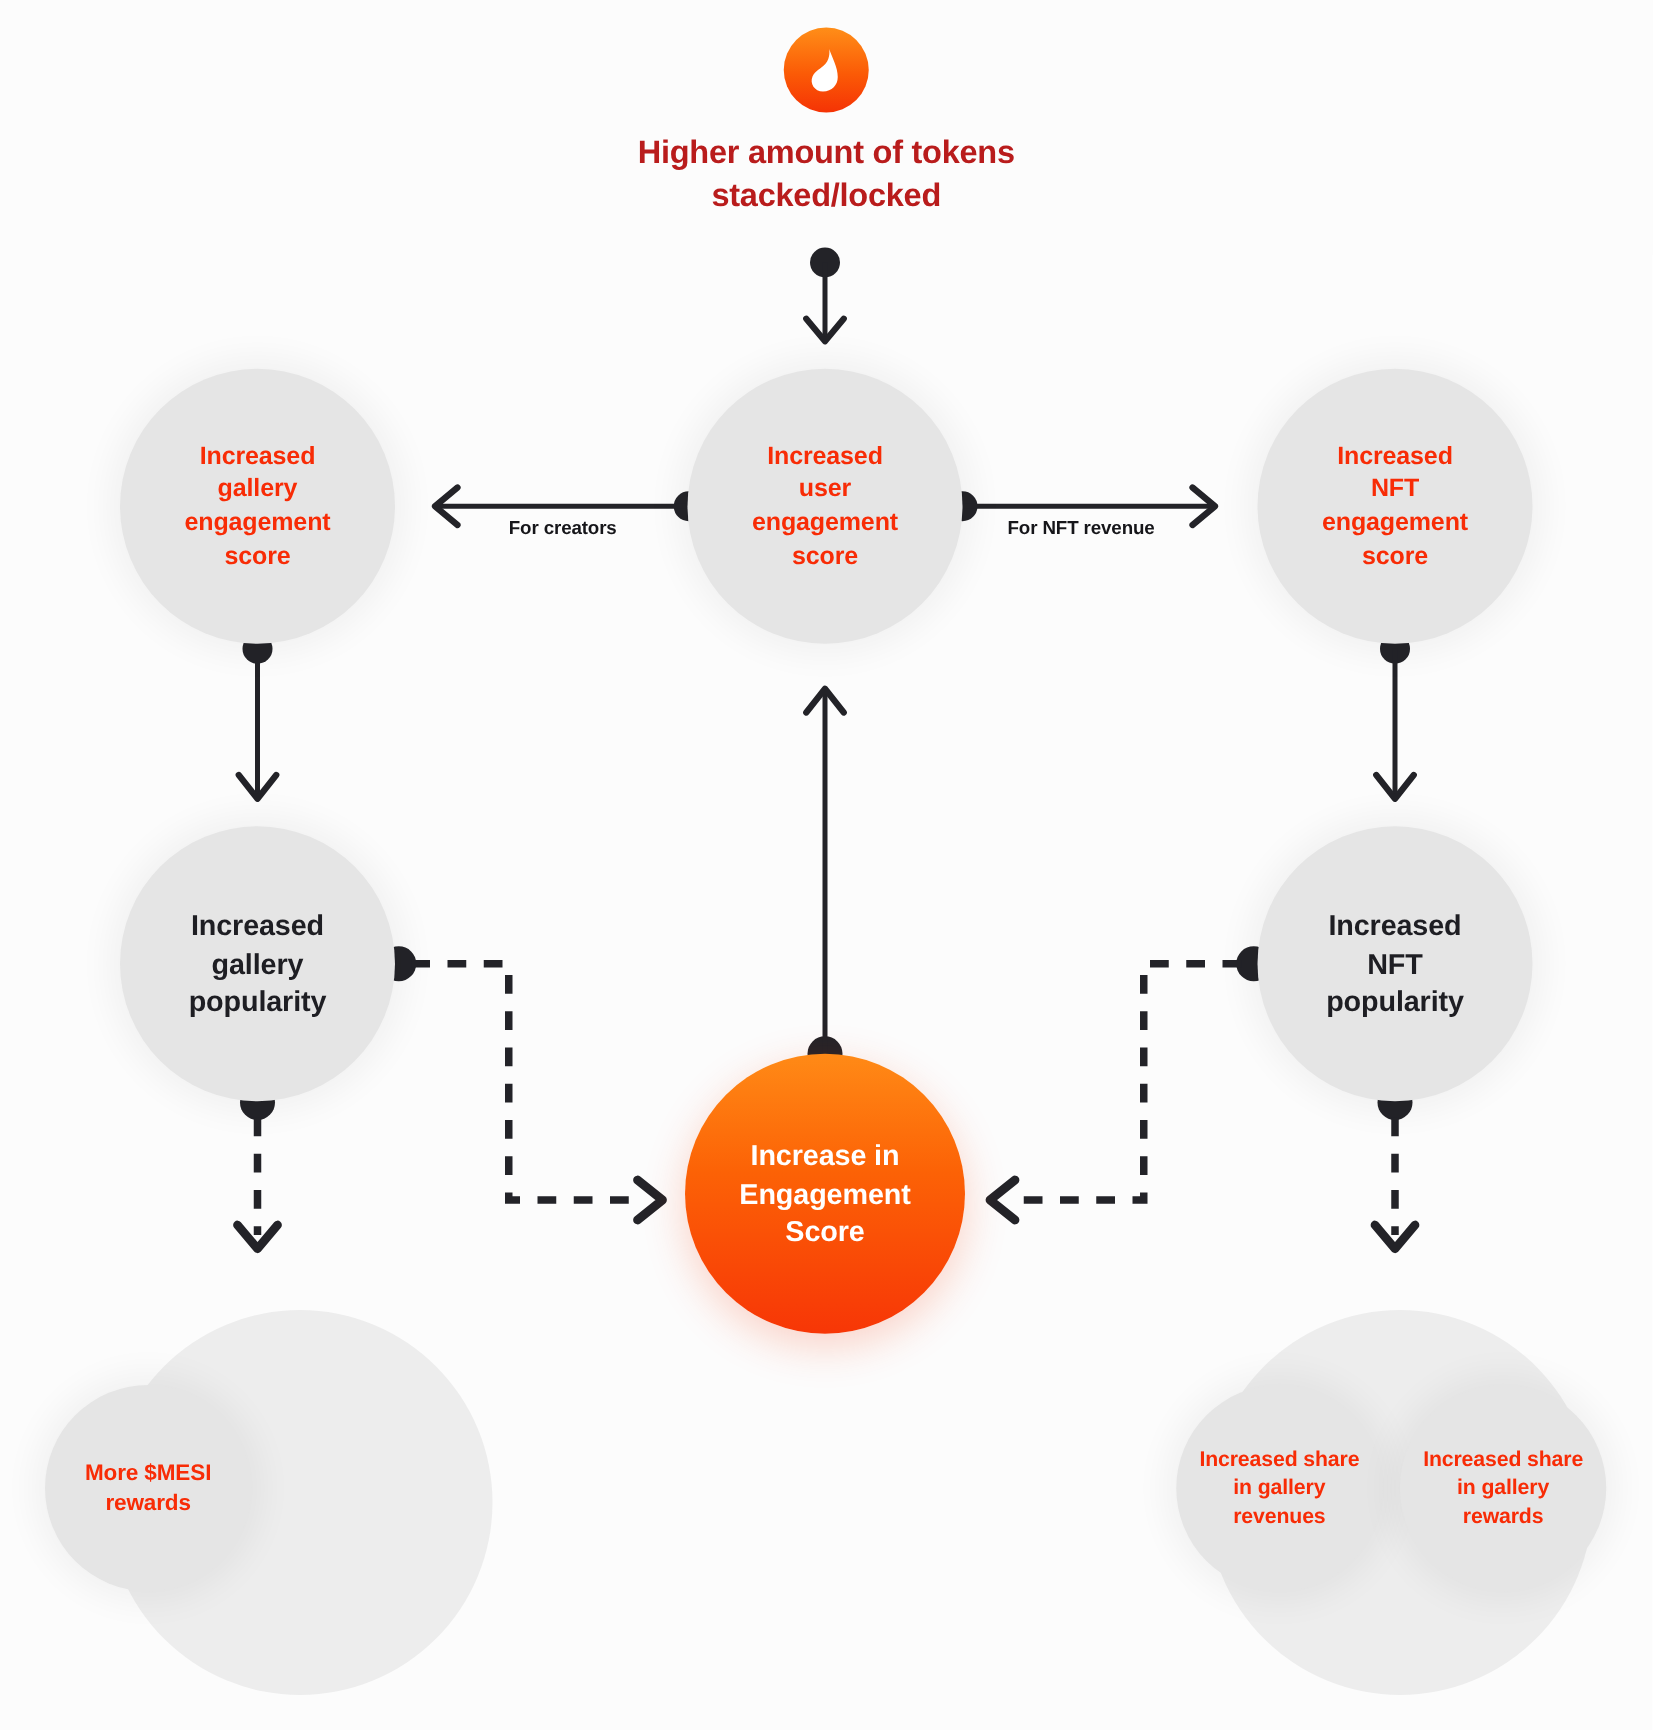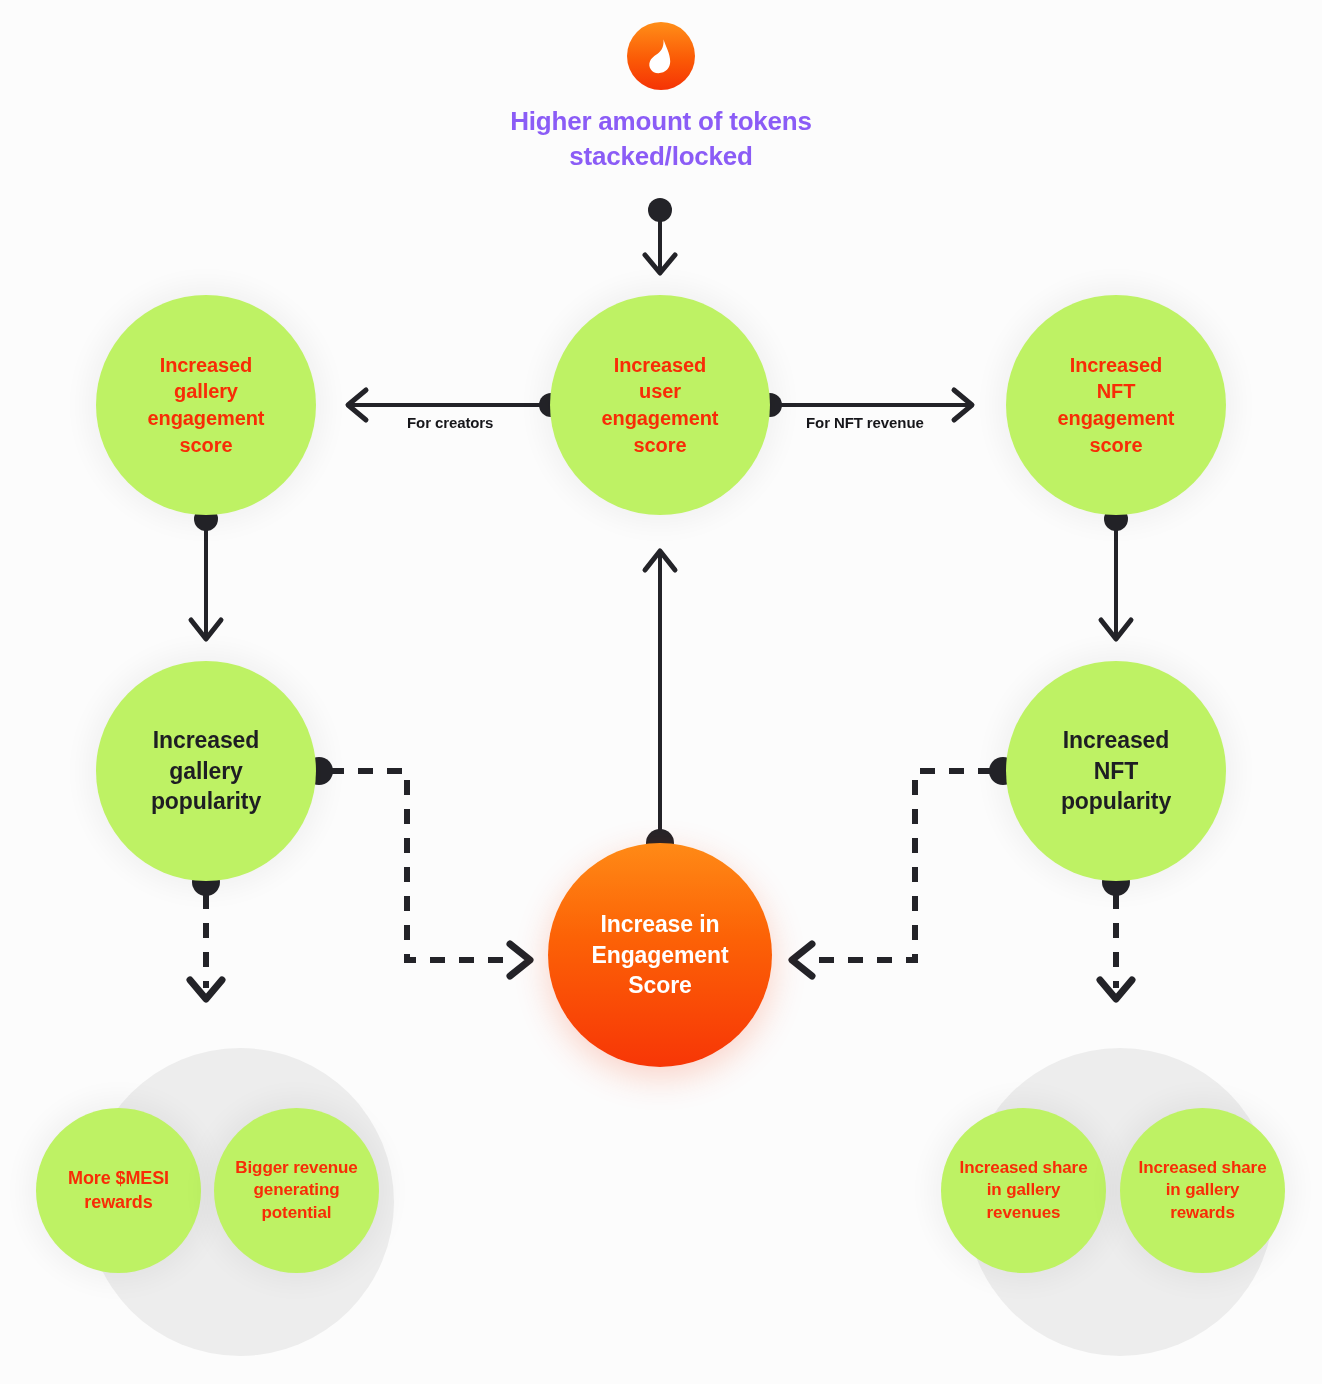--- a/index.html
+++ b/index.html
@@ -24,21 +24,21 @@
   .node {
     position: absolute;
     border-radius: 50%;
     display: flex;
     align-items: center;
     justify-content: center;
     text-align: center;
     box-sizing: border-box;
   }
   .node-white {
-    background: #bef264;
+    background: #e5e5e5;
     box-shadow: 0 0 26px 10px rgba(0,0,0,0.045);
     justify-content: center;
   }
   .node-label {
     font-weight: 700;
     line-height: 1.33;
     letter-spacing: -0.1px;
     padding: 0 12px;
     white-space: pre-line;
   }
@@ -67,21 +67,21 @@
     border-radius: 50%;
     background: linear-gradient(180deg, #FF8E18 0%, #FB5A06 55%, #F53305 100%);
     display: flex;
     align-items: center;
     justify-content: center;
   }
   .title {
     position: absolute;
     text-align: center;
     font-weight: 700;
-    color: #8b5cf6;
+    color: #b91c1c;
     font-size: 26px;
     line-height: 1.34;
     letter-spacing: -0.2px;
     white-space: pre-line;
   }
 
   
   .edge-label {
     position: absolute;
     font-size: 15px;
@@ -249,25 +249,20 @@
   <div class="node node-gradient" style="left:548px; top:843px; width:224px; height:224px;text-align:center;">
     <span class="node-label txt-white" style="font-size:23px;">Increase in
 Engagement
 Score</span>
   </div>
 
   <div class="node node-white" style="left:36px; top:1108px; width:165px; height:165px;">
     <span class="node-label txt-red" style="font-size:18px;">More $MESI
 rewards</span>
   </div>
-  <div class="node node-white" style="left:214px; top:1108px; width:165px; height:165px;">
-    <span class="node-label txt-red" style="font-size:17px;">Bigger revenue
-generating
-potential</span>
-  </div>
 
   <div class="node node-white" style="left:941px; top:1108px; width:165px; height:165px;">
     <span class="node-label txt-red" style="font-size:17px;">Increased share
 in gallery
 revenues</span>
   </div>
   <div class="node node-white" style="left:1120px; top:1108px; width:165px; height:165px;">
     <span class="node-label txt-red" style="font-size:17px;">Increased share
 in gallery
 rewards</span>

